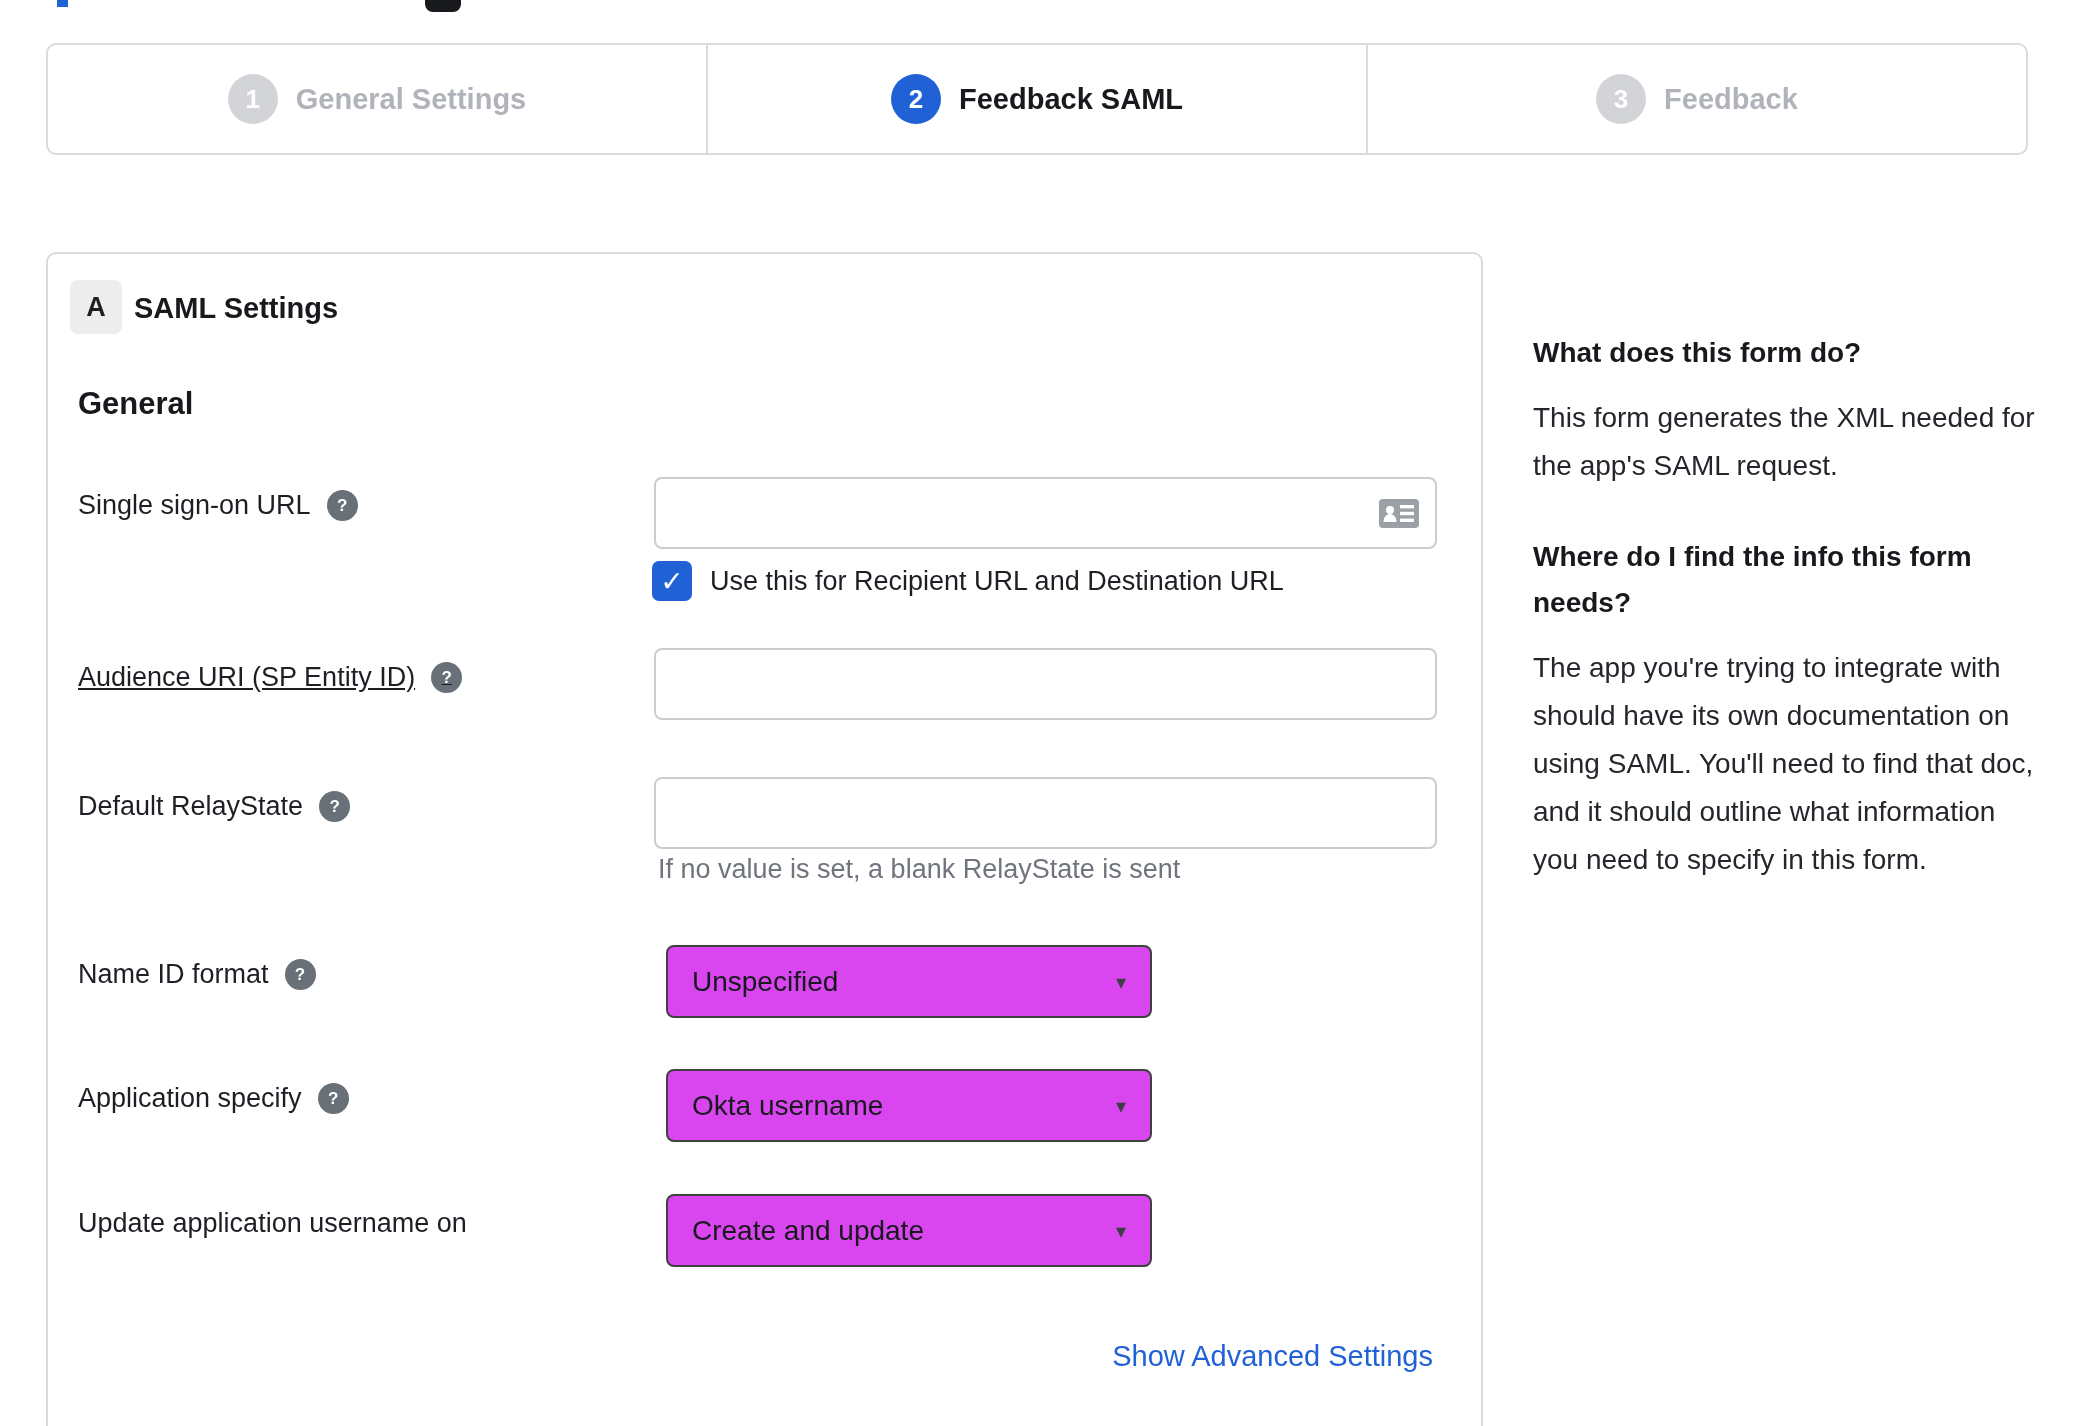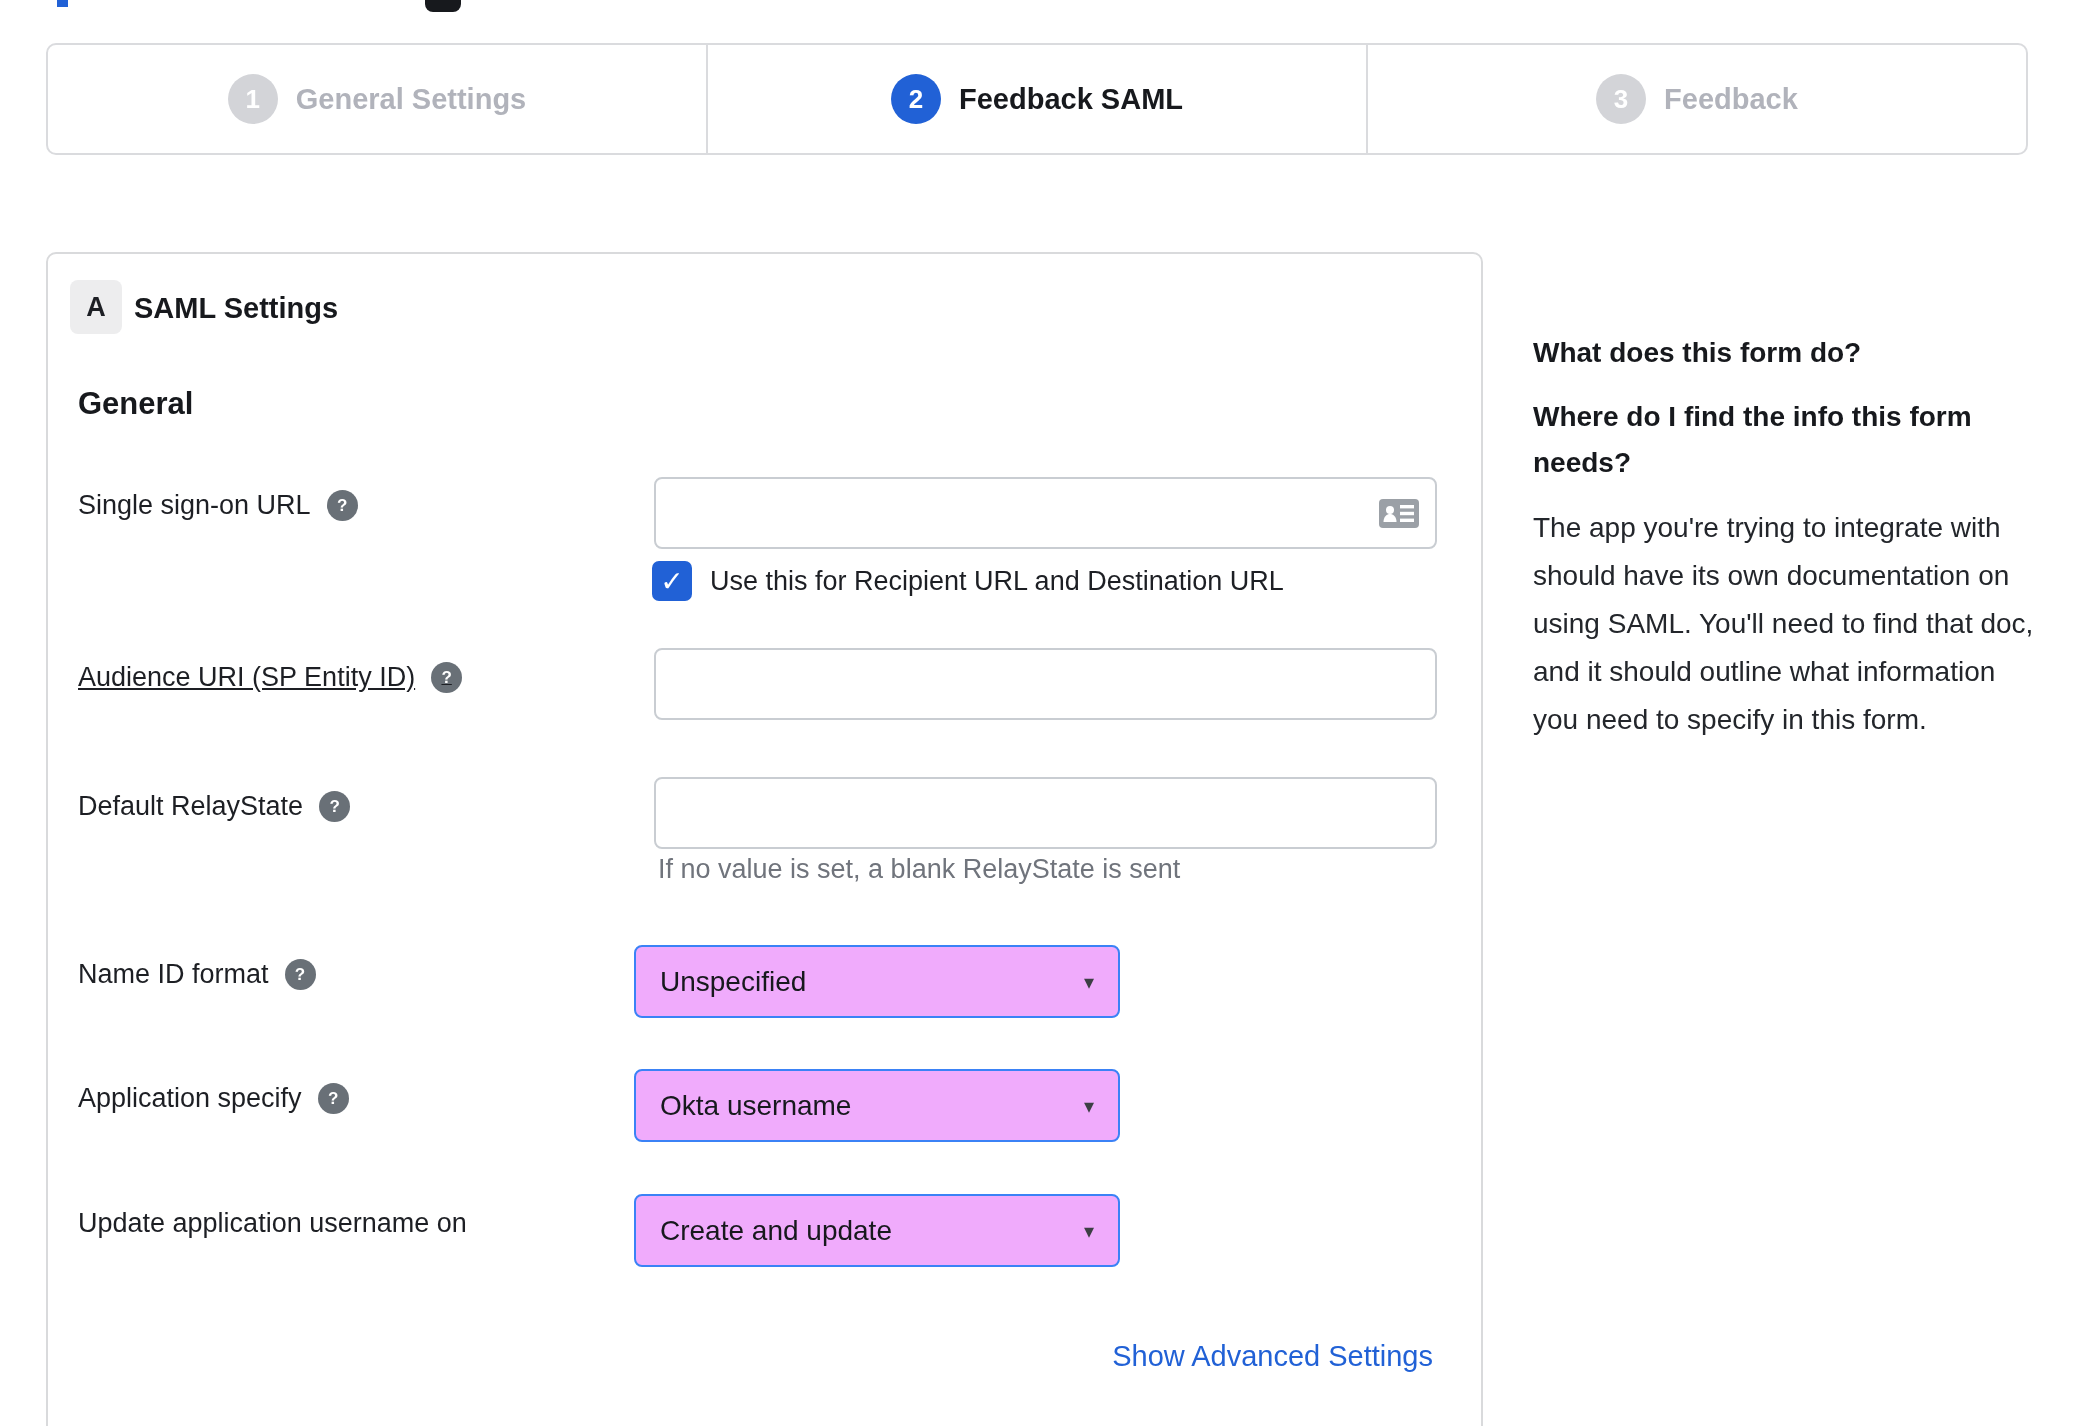--- a/index.html
+++ b/index.html
@@ -55,22 +55,22 @@
   .contact-icon{position:absolute;right:18px;top:22px;width:40px;height:29px;}
 
   .checkbox{
     position:absolute;left:604px;width:40px;height:40px;background:#2161d6;border-radius:7px;
     display:flex;align-items:center;justify-content:center;color:#fff;font-size:28px;font-weight:700;
   }
   .checkbox-label{position:absolute;left:662px;font-size:27px;color:#1d1f24;}
   .helper-text{position:absolute;left:610px;font-size:27px;color:#70747c;}
 
   .select-box{
-    position:absolute;left:586px;width:486px;height:73px;box-sizing:border-box;
-    border:2px solid #3b82f6;border-radius:8px;background:#f0abfc;display:flex;align-items:center;
+    position:absolute;left:618px;width:486px;height:73px;box-sizing:border-box;
+    border:2px solid #404040;border-radius:8px;background:#d946ef;display:flex;align-items:center;
     padding:0 24px;font-size:28px;color:#17191d;cursor:pointer;
   }
   .select-value{flex:1 1 auto;}
   .select-arrow{font-size:20px;color:#3c3f44;flex:0 0 auto;}
 
   .advanced-link{
     position:absolute;right:48px;top:1086px;font-size:29px;color:#2161d6;text-decoration:none;cursor:pointer;
   }
 
   
@@ -162,17 +162,18 @@
     <div class="select-box" style="top:940px;">
       <span class="select-value">Create and update</span>
       <span class="select-arrow">▾</span>
     </div>
 
     <a class="advanced-link">Show Advanced Settings</a>
   </div>
 
   <div class="sidebar">
     <p class="sb-heading">What does this form do?</p>
+    <p class="sb-body">This form generates the XML needed for the app's SAML request.</p>
     <p class="sb-heading">Where do I find the info this form needs?</p>
     <p class="sb-body">The app you're trying to integrate with should have its own documentation on using SAML. You'll need to find that doc, and it should outline what information you need to specify in this form.</p>
   </div>
 
 </div>
 
 </body></html>

